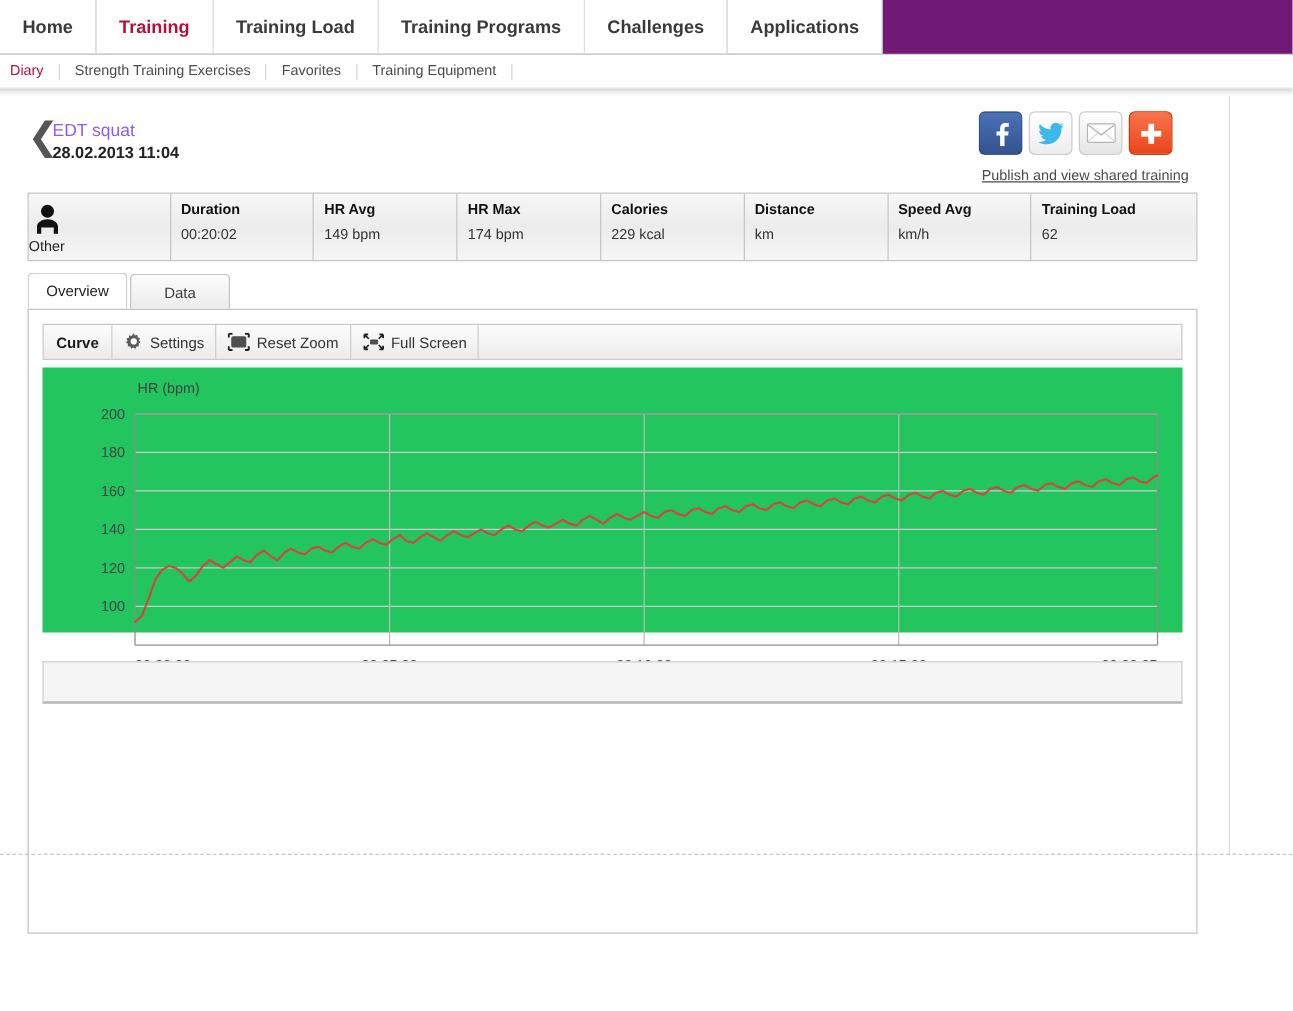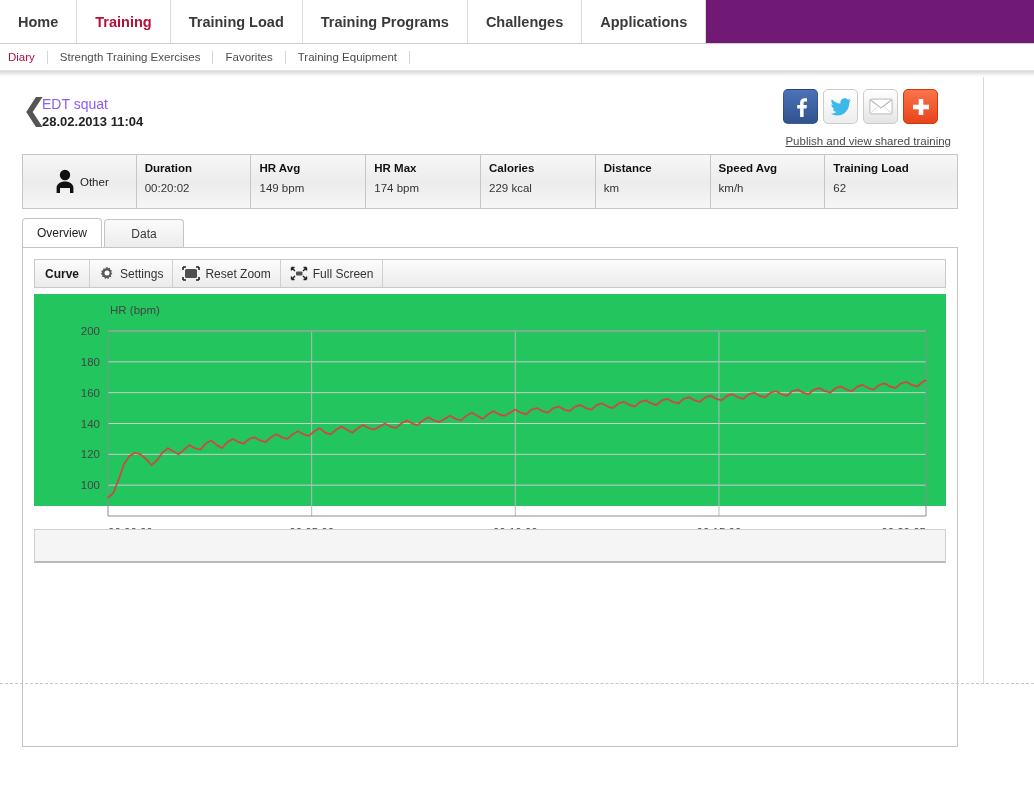--- a/index.html
+++ b/index.html
@@ -122,22 +122,22 @@
     display: flex;
   }
   .sum-cell {
     border-right: 1px solid #c6c6c6;
     padding: 7px 8px 0 8px;
     position: relative;
   }
   .sum-cell:last-child { border-right: none; }
   .sum-sport {
     width: 114px;
-    display: flex; flex-direction: row;
-    align-items: center; justify-content: center;
+    display: flex; flex-direction: column;
+    align-items: flex-start; justify-content: center;
     padding: 0;
   }
   .sport-fig { margin-top: 4px; }
   .sport-label { font-size: 11.5px; color: #222; margin-top: 0px; }
   .sum-label { font-size: 11.5px; font-weight: bold; color: #111111; }
   .sum-value { font-size: 11.5px; color: #333333; margin-top: 8px; }
 
   
   .tabs {
     position: absolute; left: 22px; top: 142px;

